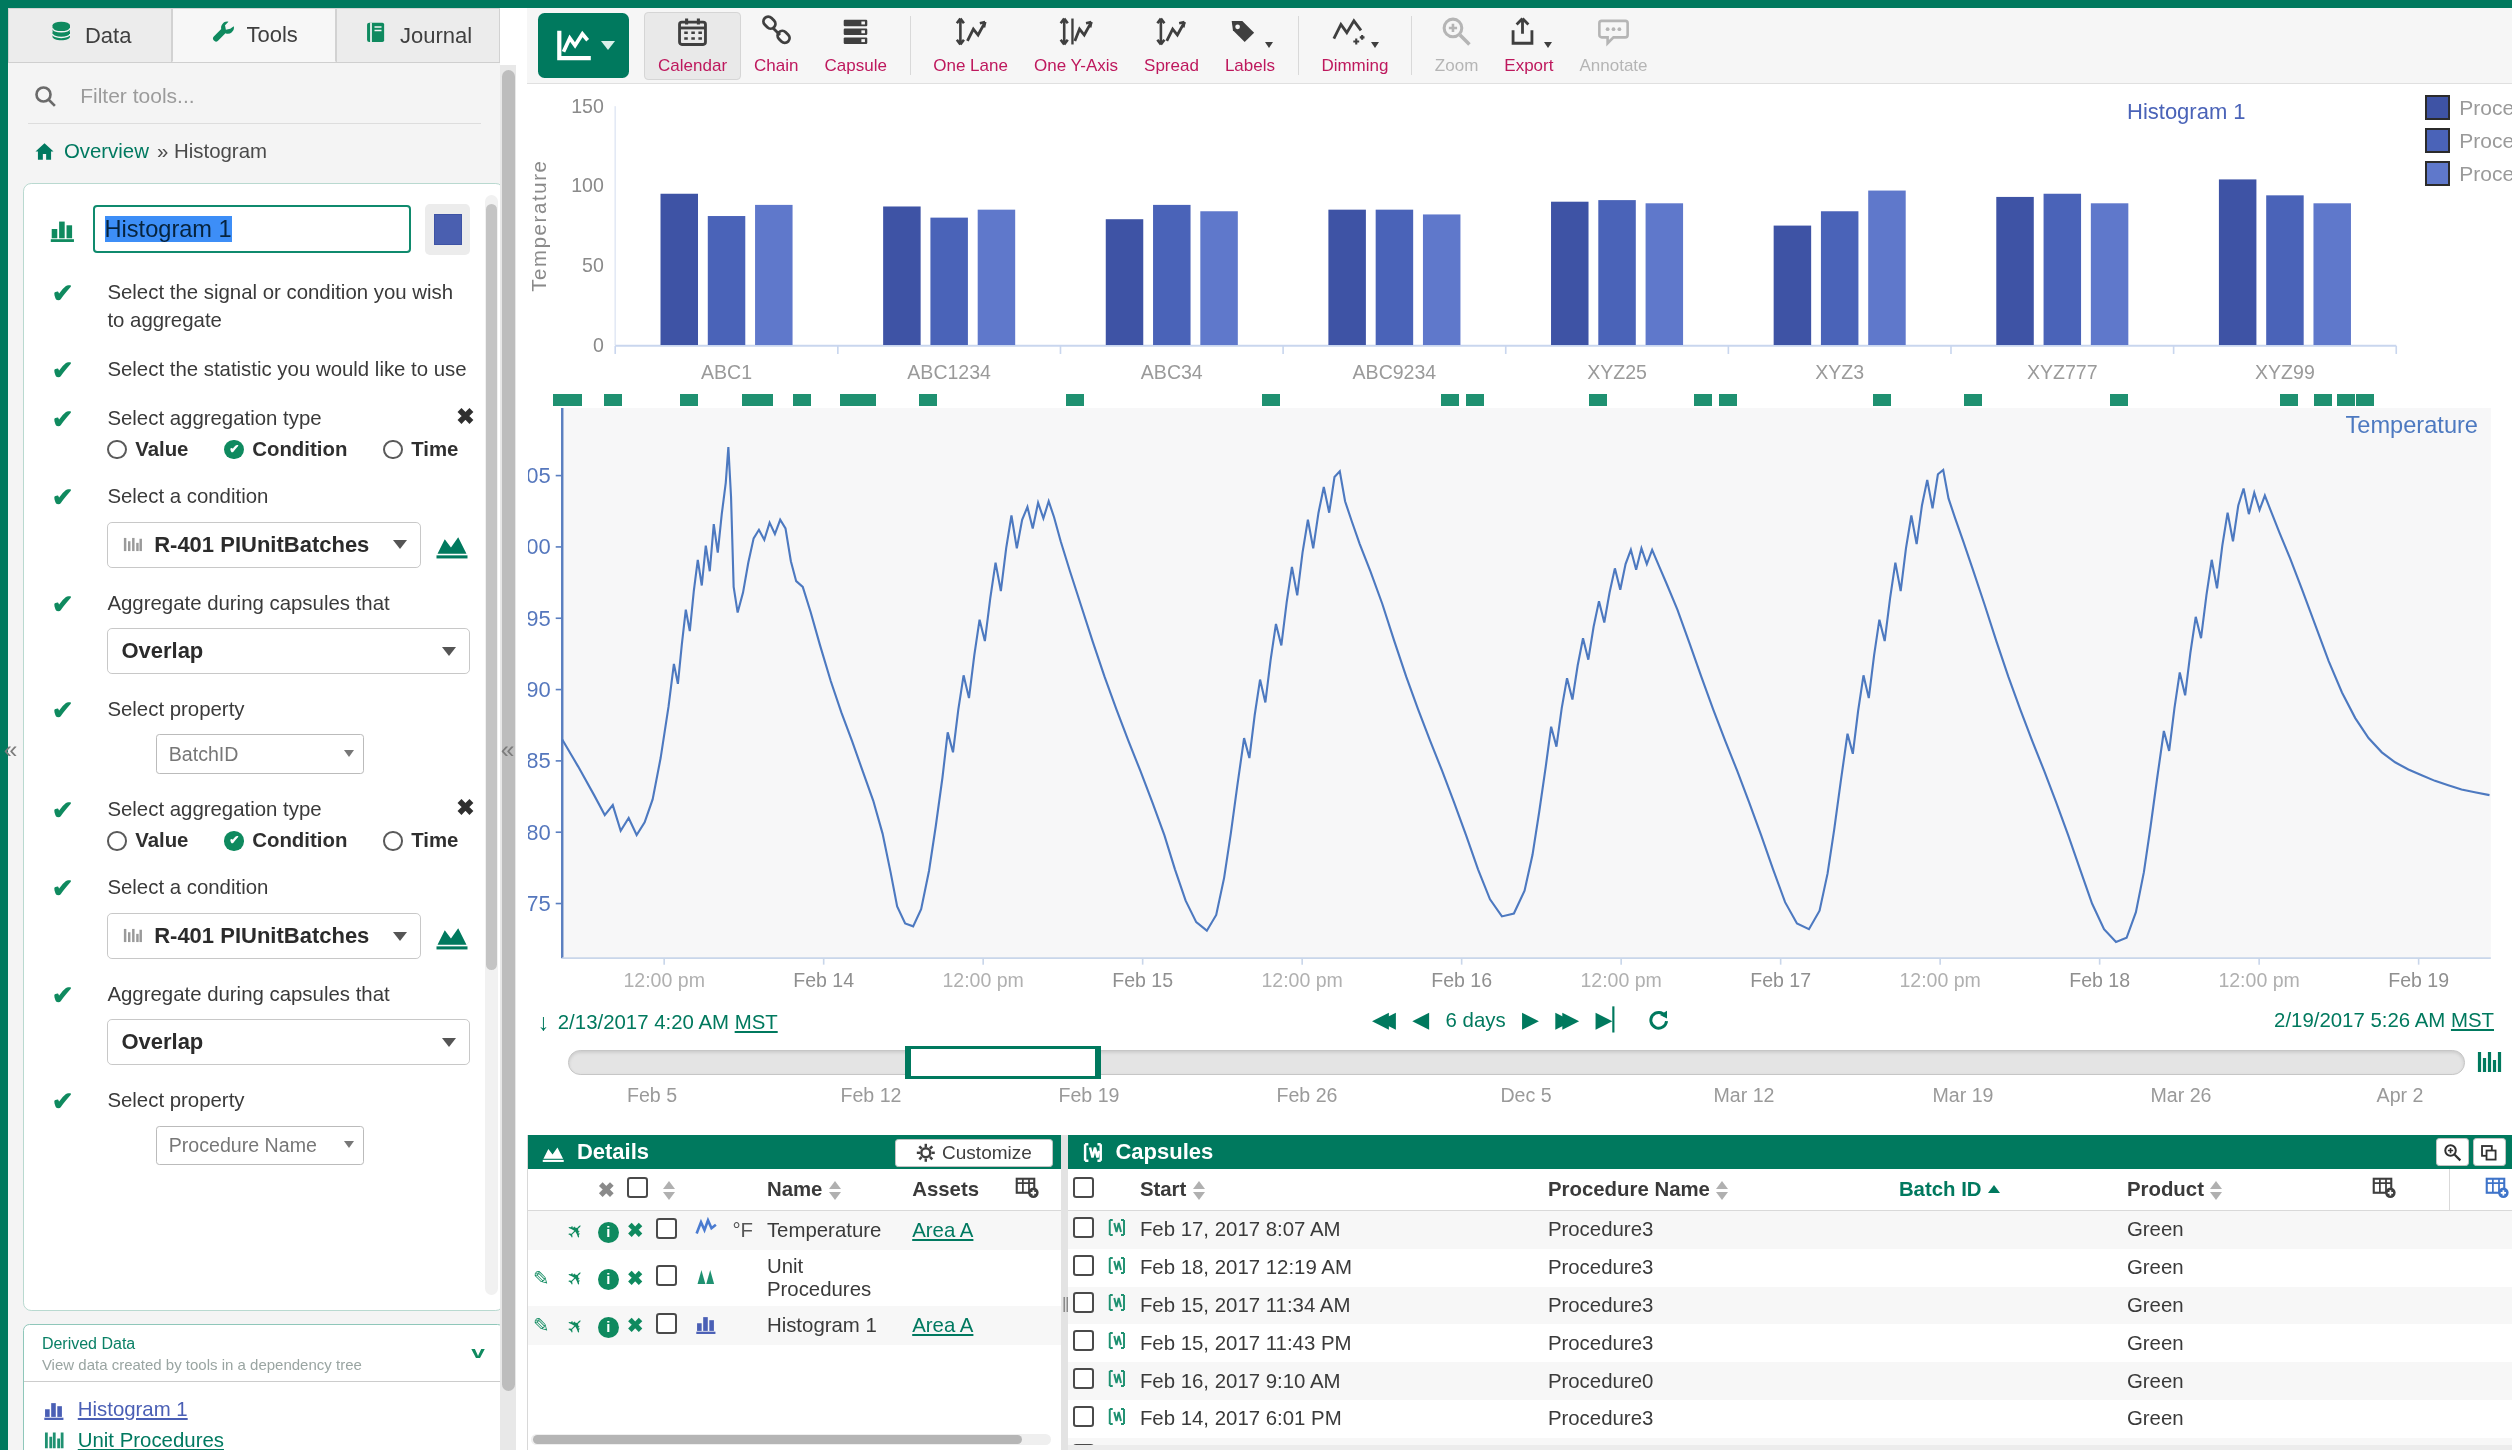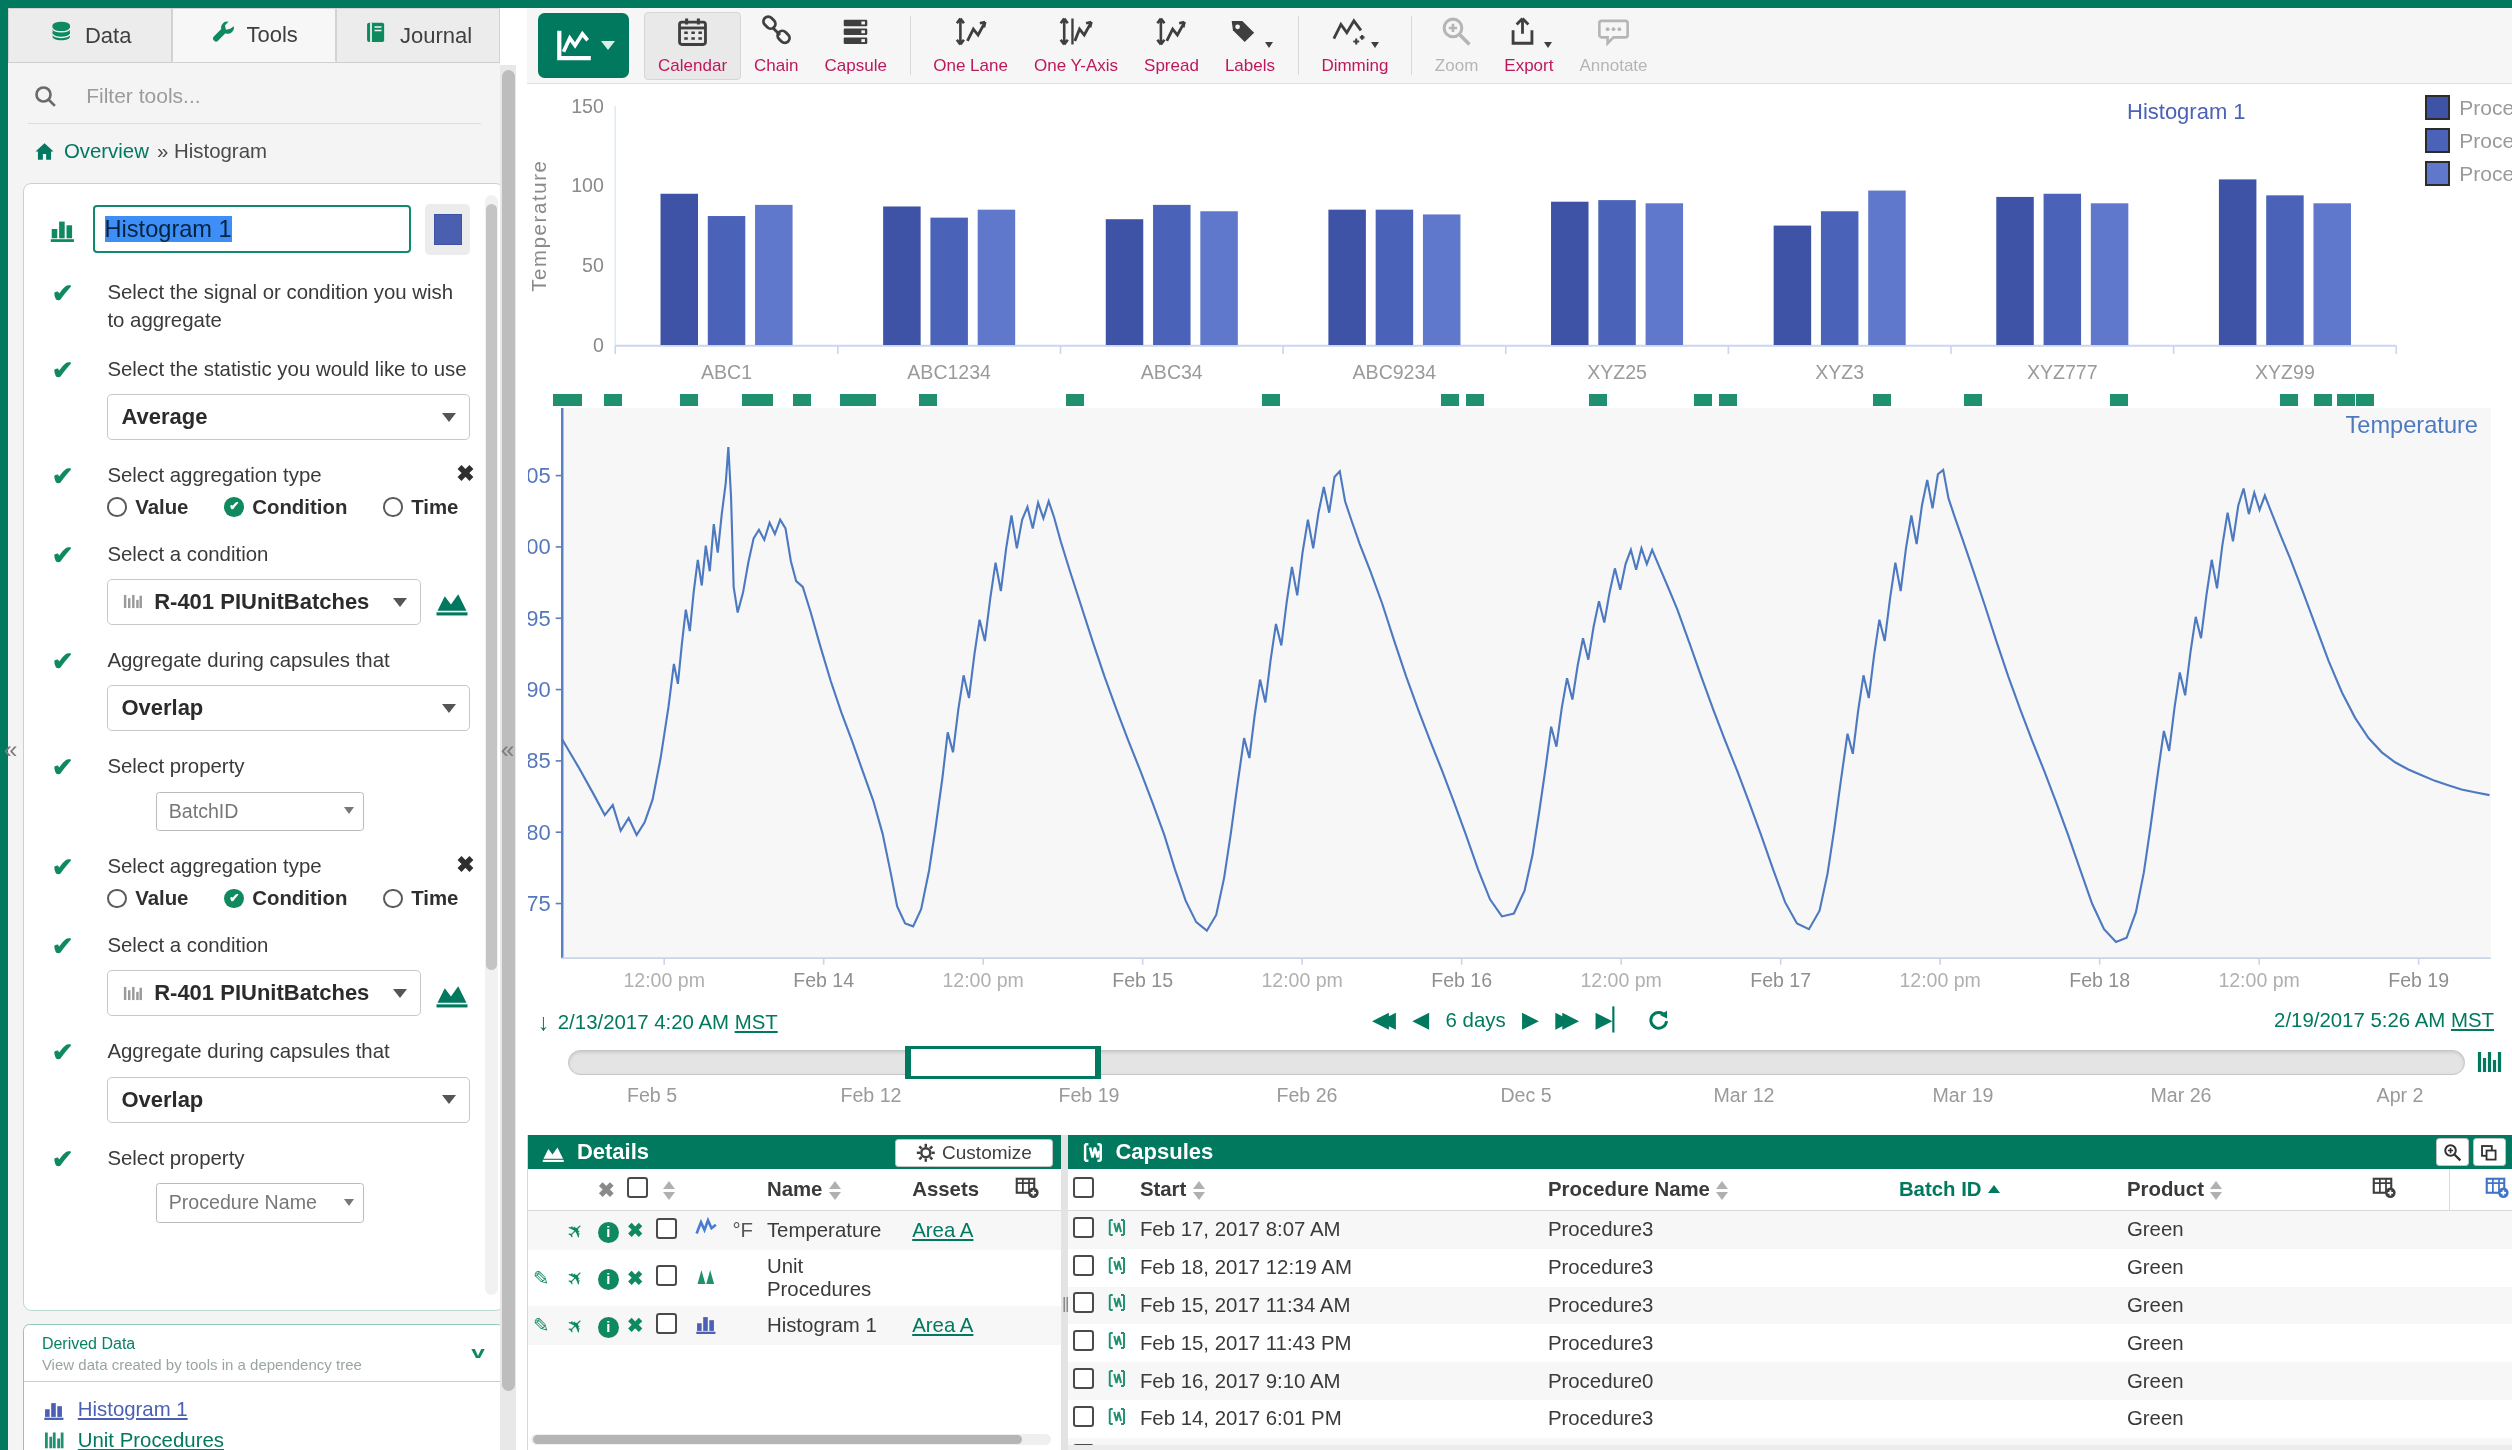--- a/index.html
+++ b/index.html
@@ -9,21 +9,21 @@
   
   .topbar   { position:absolute; left:0; top:0; width:2512px; height:8.2px; background:#00795e; }
   .leftstrip{ position:absolute; left:0; top:0; width:8.2px; height:1450px; background:#00795e; }
 
   
   .sidebar { position:absolute; left:8.2px; top:8.2px; width:492px; height:1442px; background:#f4f4f4; }
   .tabs { display:flex; height:55px; border-bottom:0.8px solid #cfcfcf; background:#f4f4f4; }
   .tab { flex:1; display:flex; align-items:center; justify-content:center; gap:11.4px; background:#ececec;
          border:0.8px solid #d2d2d2; border-bottom:none; font-size:22px; color:#3f3f3f; cursor:pointer; }
   .tab.active { background:#f7f7f7; border-bottom:1.6px solid #f7f7f7; }
-  .filter-row { display:flex; align-items:center; gap:29px; padding:21px 24.5px 14.7px 24.5px; }
+  .filter-row { display:flex; align-items:center; gap:23px; padding:21px 24.5px 14.7px 24.5px; }
   .filter-row input { border:none; outline:none; background:transparent; font-size:21px; color:#555; width:342px;
                       font-family:"Liberation Sans",sans-serif; }
   .filter-row input::placeholder { color:#9b9b9b; }
   .side-divider { height:0.8px; background:#dddddd; margin:0 19.6px; }
   .breadcrumb { display:flex; align-items:center; gap:8.2px; padding:16.3px 24.5px 11.4px 24.5px; font-size:20.4px; }
   .breadcrumb .bc-link { color:#007960; cursor:pointer; }
   .breadcrumb .bc-rest { color:#4a4a4a; }
 
   .tool-card { position:relative; margin:8.2px 28px 0 14.7px; width:481px; height:1128px; background:#ffffff;
                border:0.8px solid #b9d9d0; border-radius:8.2px; padding:19.6px 33px 8.2px 24.5px; overflow:hidden; }
@@ -222,24 +222,20 @@
       </div>
 
       <div class="step">
         <span class="check">✔</span>
         <div class="step-label">Select the signal or condition you wish to aggregate</div>
       </div>
 
       <div class="step">
         <span class="check">✔</span>
         <div class="step-label">Select the statistic you would like to use</div>
-        <div class="select-box">
-          <span class="select-value">Average</span>
-          <span class="caret"></span>
-        </div>
       </div>
 
       <div class="step">
         <span class="check">✔</span>
         <span class="xclose">✖</span>
         <div class="step-label" style="margin-bottom:6.5px">Select aggregation type</div>
         <div class="radio-row">
           <span class="radio">
               <span class="rb"></span>
               <span>Value</span>

